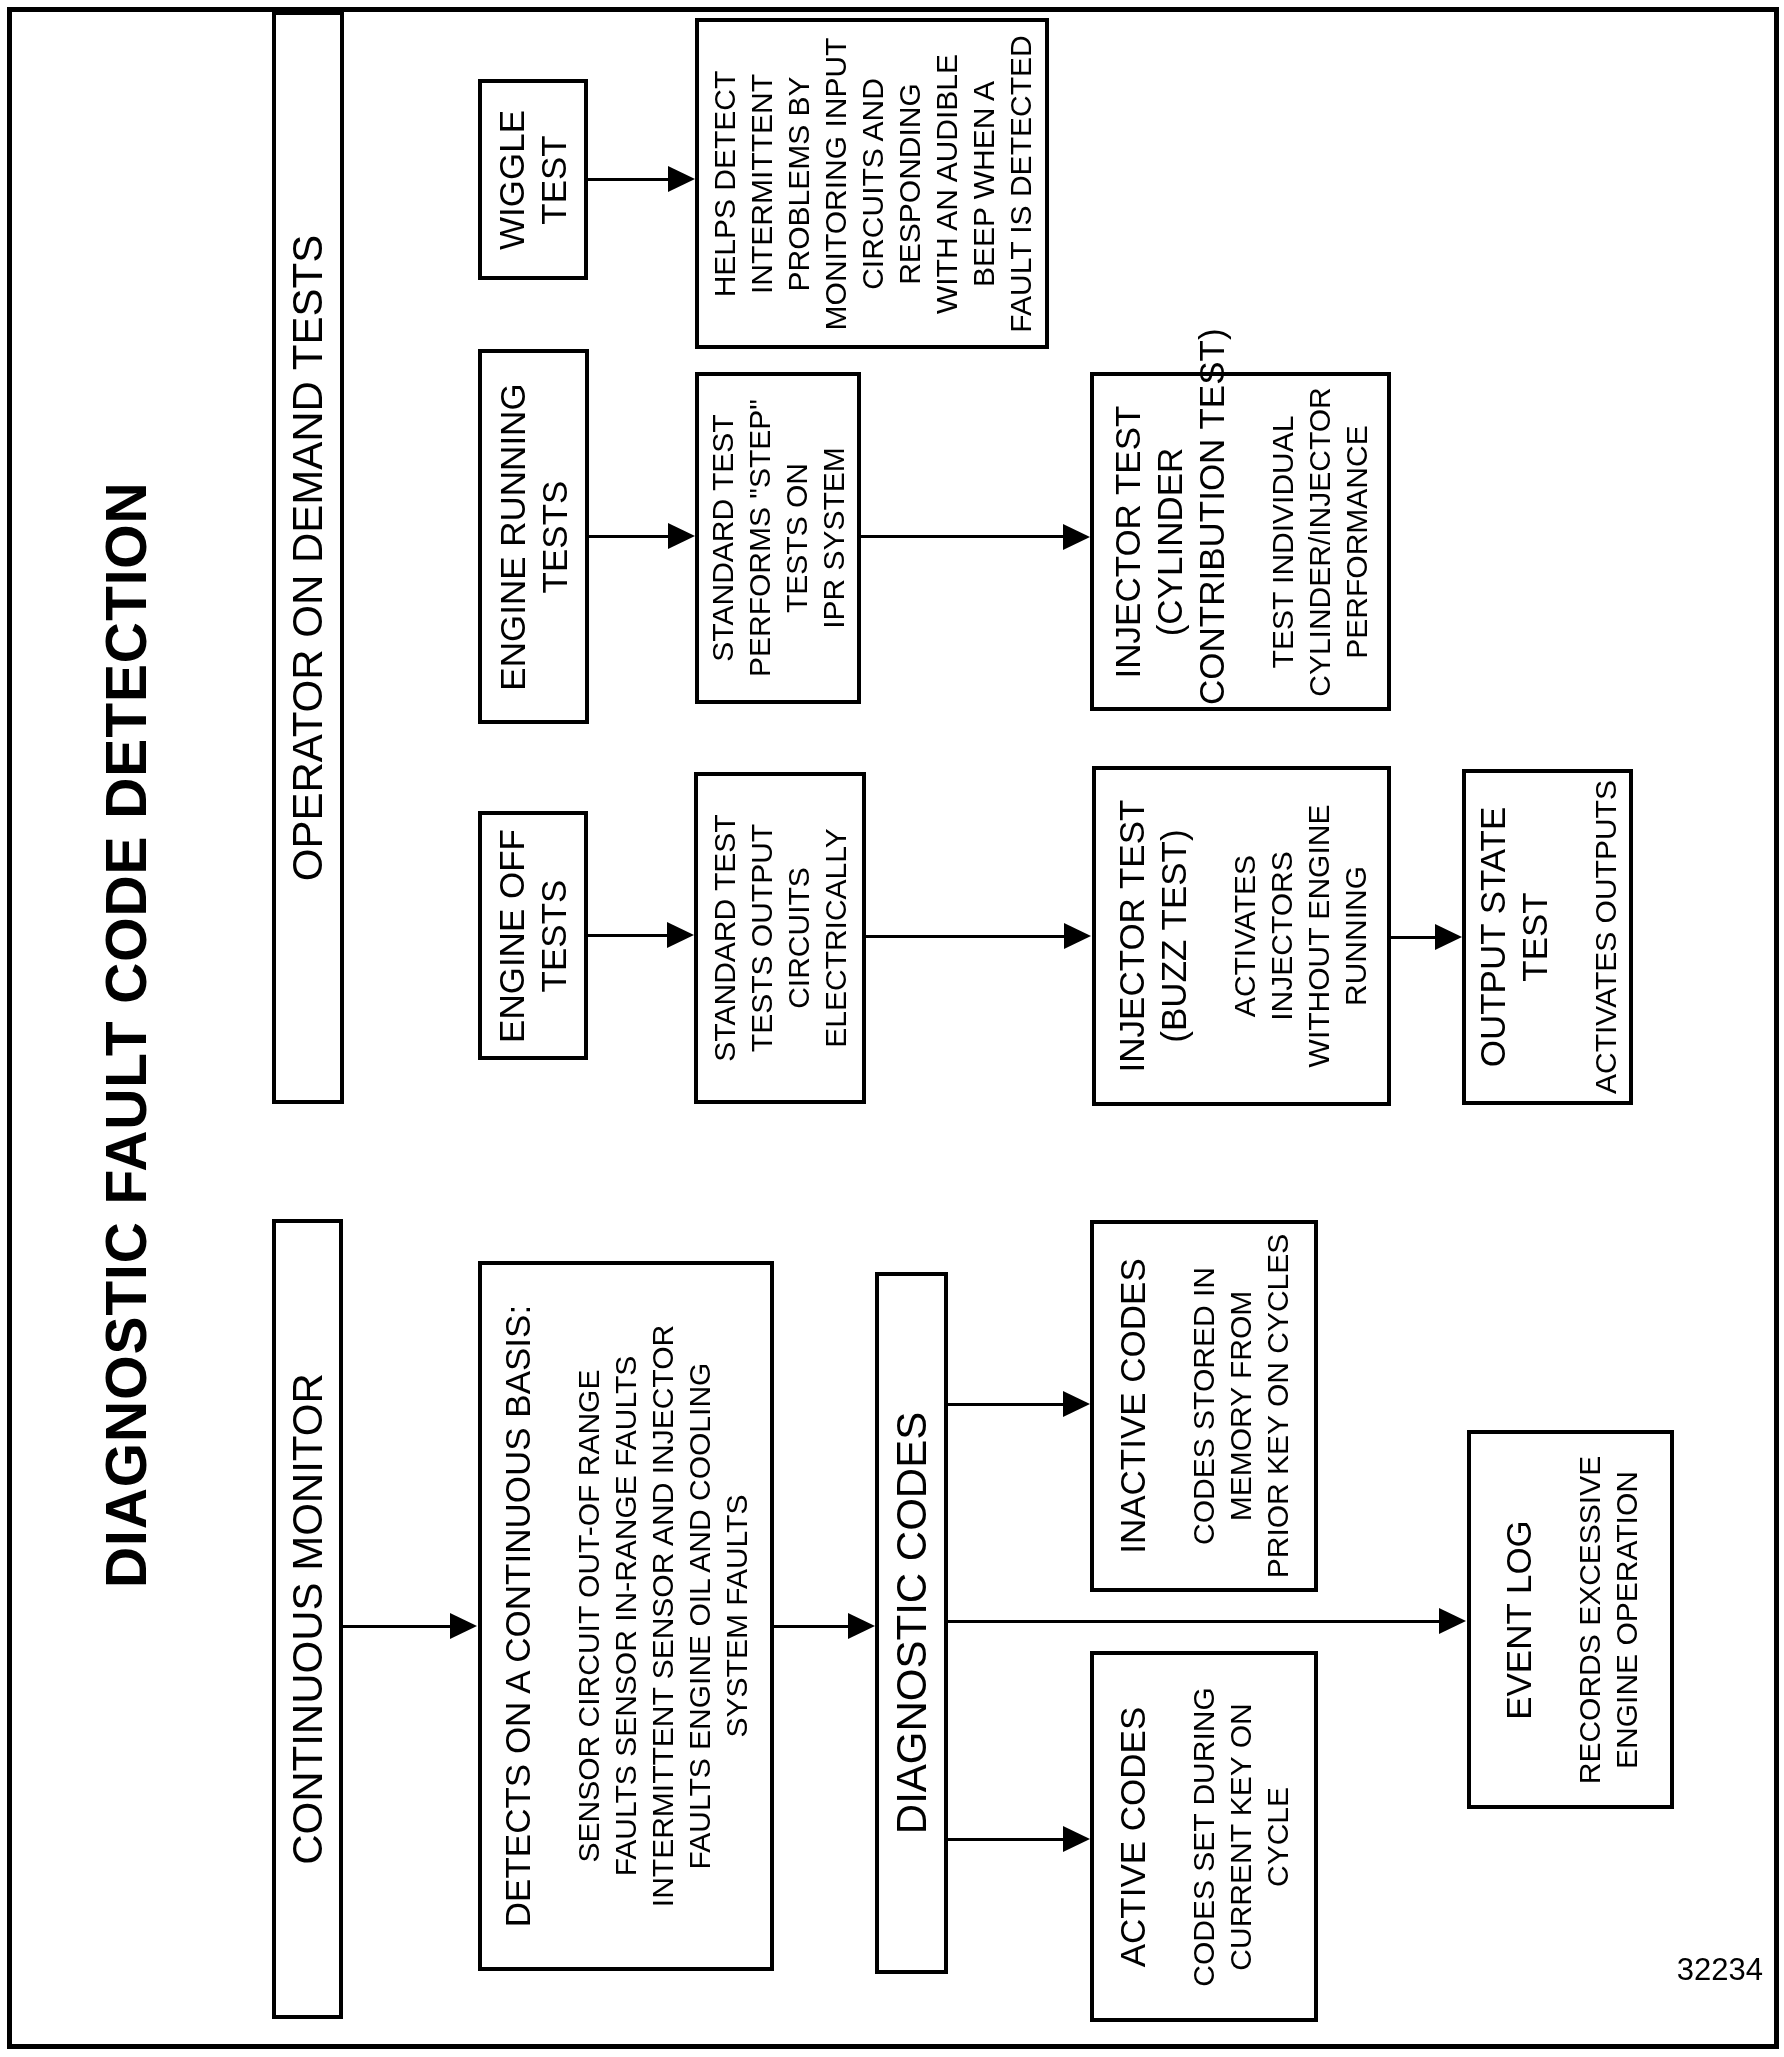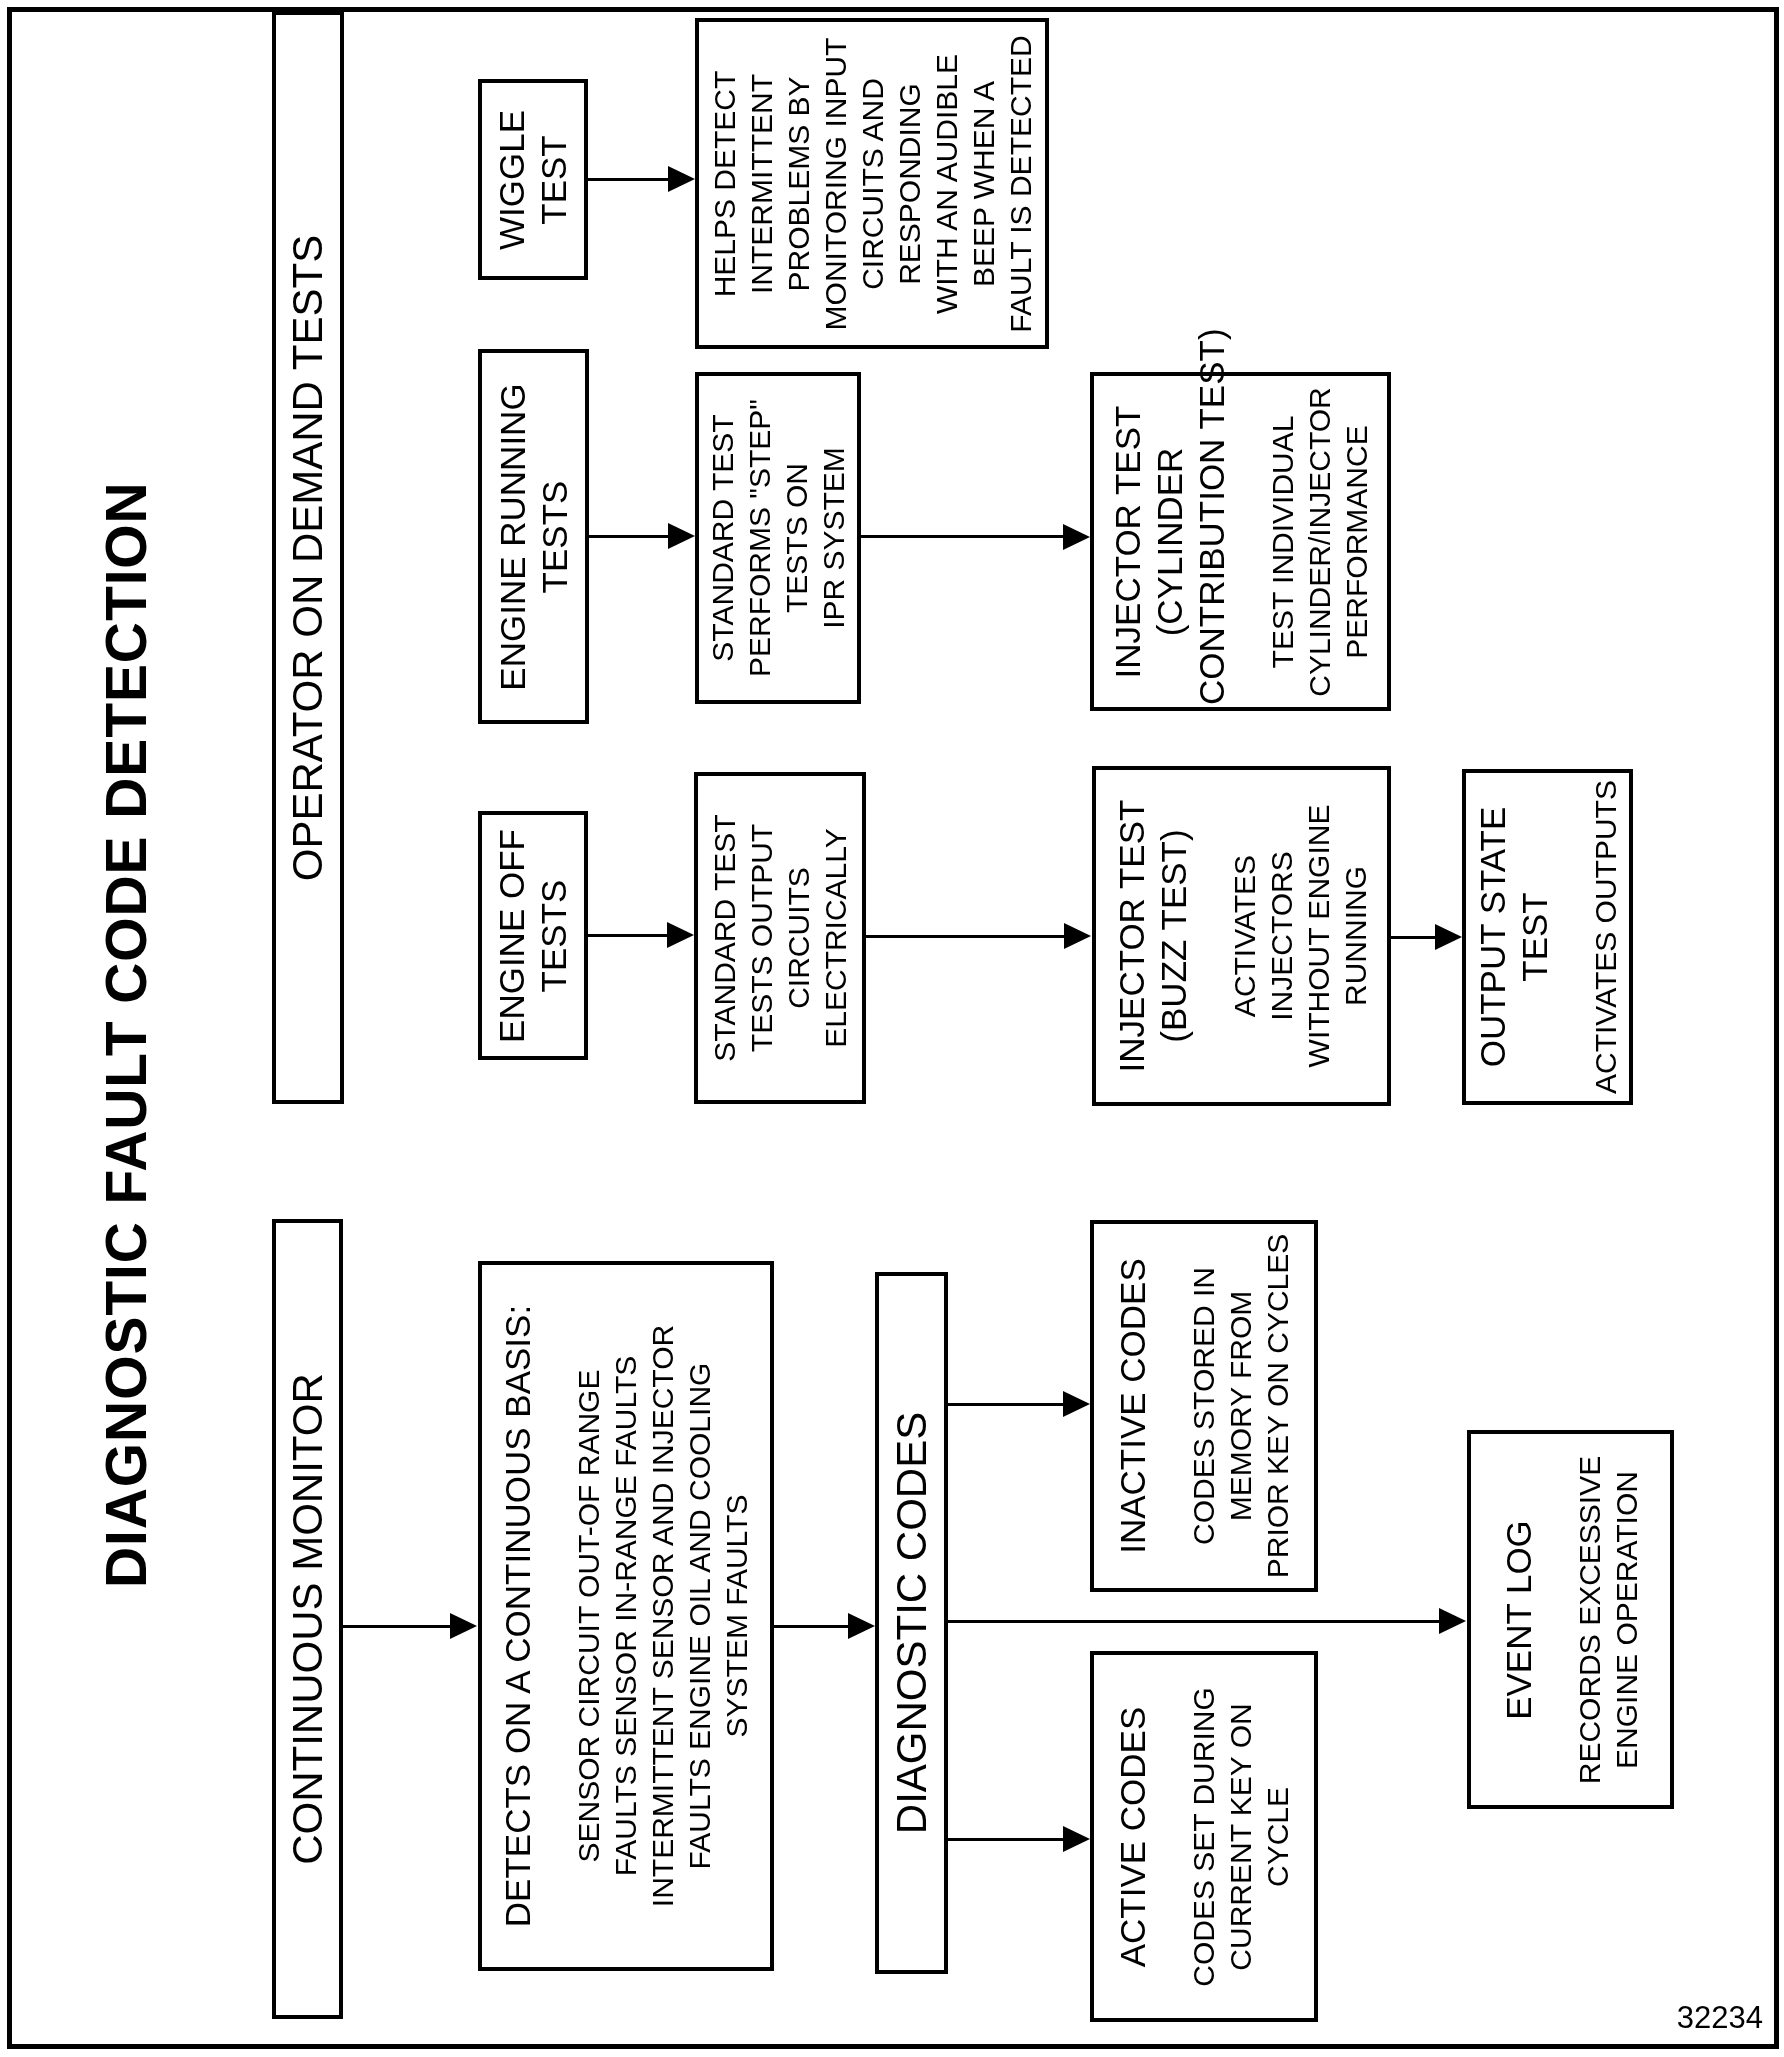--- a/index.html
+++ b/index.html
@@ -144,15 +144,15 @@
 
   <div class="hline" style="left:947px;top:1403px;width:118px;"></div>
   <div class="arrowhead" style="left:1063px;top:1391px;"></div>
 
   <div class="hline" style="left:947px;top:1620px;width:494px;"></div>
   <div class="arrowhead" style="left:1439px;top:1608px;"></div>
 
   <div class="hline" style="left:947px;top:1838px;width:118px;"></div>
   <div class="arrowhead" style="left:1063px;top:1826px;"></div>
 
-  <div class="fig-num" style="left:1553px;top:2000px;width:210px;">32234</div>
+  <div class="fig-num" style="left:1553px;top:1952px;width:210px;">32234</div>
 </div>
 
 
 </body></html>

